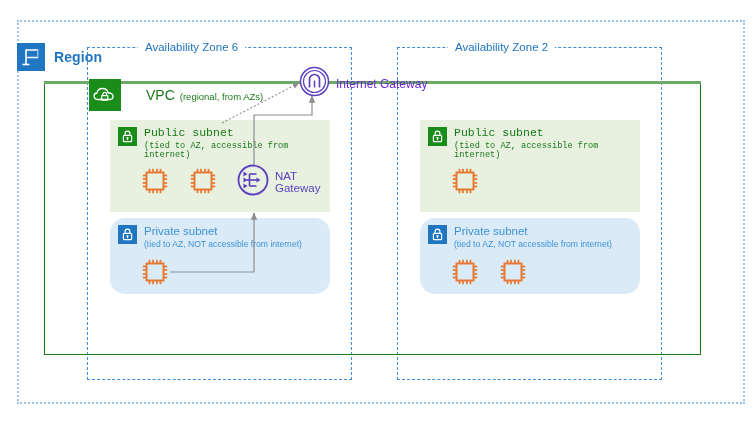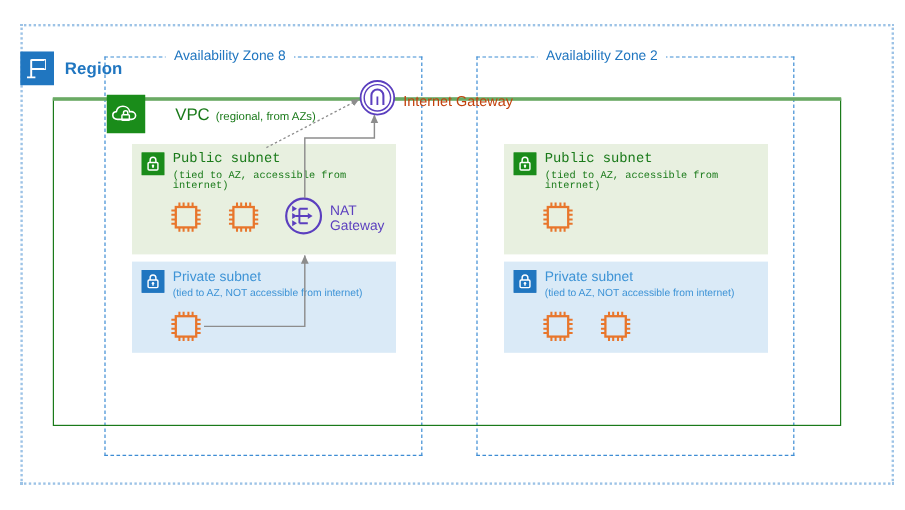--- a/index.html
+++ b/index.html
@@ -121,21 +121,21 @@
     color: #1a7a1a;
     font-size: 9.5px;
   }
 
   
   .subnet {
     position: absolute;
     box-sizing: border-box;
   }
   .subnet.public  { background: #e8f0e0; }
-  .subnet.private { background: #daeaf7; }
+  .subnet.private { background: #daeaf7; border-radius: 15px; }
 
   .subnet-head {
     position: absolute;
     left: 8px;
     top: 7px;
     display: flex;
     align-items: flex-start;
     gap: 7px;
   }
   .lock-icon {
@@ -175,21 +175,21 @@
   }
 
   
   .igw {
     position: absolute;
     display: flex;
     align-items: center;
     gap: 6px;
   }
   .igw-label {
-    color: #c2410c;
+    color: #6d28d9;
     font-size: 12px;
     white-space: nowrap;
   }
 
   
   .connectors {
     position: absolute;
     left: 0; top: 0;
     width: 754px; height: 425px;
     pointer-events: none;
@@ -209,21 +209,21 @@
         <line x1="9" y1="6.5" x2="9" y2="21.5" stroke="#ffffff" stroke-width="1.6"></line>
         <line x1="5.5" y1="21.5" x2="12.5" y2="21.5" stroke="#ffffff" stroke-width="1.6"></line>
         <path d="M9 7 L20.5 7 L20.5 14.5 L9 14.5" fill="none" stroke="#ffffff" stroke-width="1.5"></path>
         <path d="M20.5 7 L16.5 10.7 L20.5 14.5" fill="#2076c0" stroke="none"></path>
       </svg>
     </span>
     <span class="region-title">Region</span>
   </div>
 
   <div class="az-box" style="left:87px; top:47px; width:265px; height:333px;">
-    <span class="az-label" style="left:50px;">Availability Zone 8</span>
+    <span class="az-label" style="left:50px;">Availability Zone 6</span>
   </div>
 
   <div class="az-box" style="left:397px; top:47px; width:265px; height:333px;">
     <span class="az-label" style="left:50px;">Availability Zone 2</span>
   </div>
 
   <div class="vpc-box"></div>
   <div class="vpc-top-line"></div>
 
   <div class="vpc-header">

